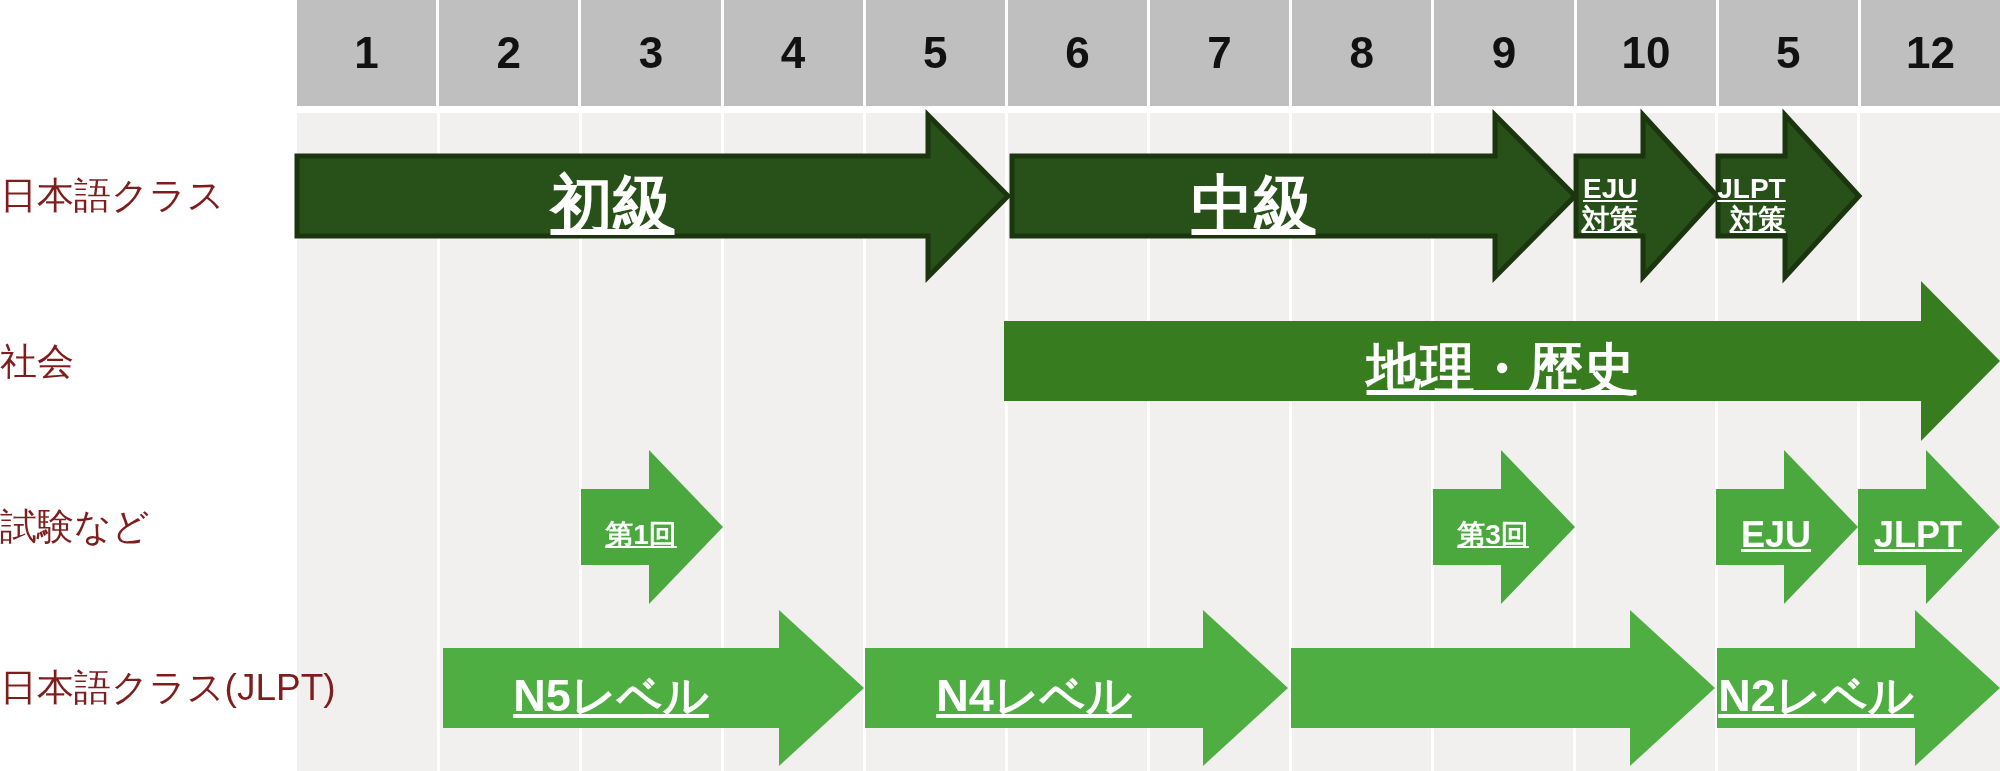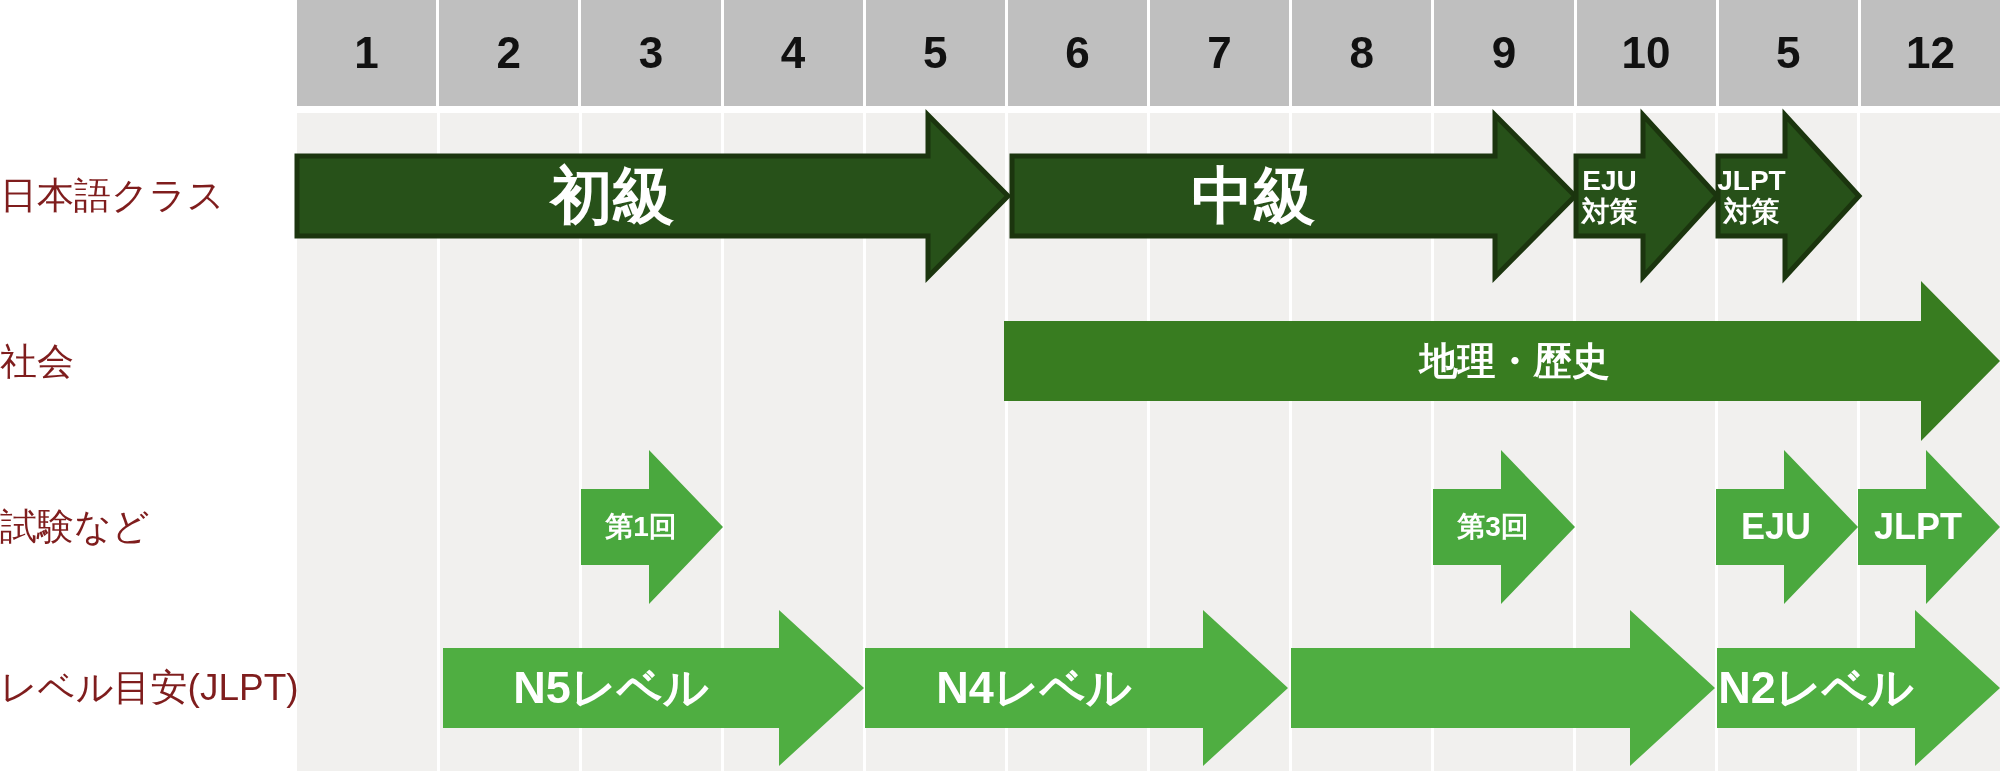--- a/index.html
+++ b/index.html
@@ -25,31 +25,31 @@
   .vline{position:absolute;top:0;width:3px;height:100%;background:#ffffff;}
   
   .rowlabel{
     position:absolute;left:0;width:288px;height:60px;line-height:60px;
     font-size:37px;color:#7f1d1d;white-space:nowrap;
   }
   
   .arrow{position:absolute;}
   .arrow svg{position:absolute;left:0;top:0;overflow:visible;display:block;}
   .alabel{
-    position:absolute;left:0;top:0;height:100%;
+    position:absolute;left:0;top:8px;height:100%;
     display:flex;align-items:center;justify-content:center;
-    color:#fff;font-weight:bold;white-space:nowrap;text-align:center;
+    color:#fff;font-weight:bold;white-space:nowrap;text-align:right;text-decoration:underline;
   }
   .r1 path{fill:var(--dark_green,#275119);stroke:var(--dark_green_border,#1b350e);stroke-width:5;stroke-linejoin:miter;}
   .r2 path{fill:var(--medium_green,#387c20);}
   .r3 path{fill:var(--light_green,#4aa83e);}
   .r4 path{fill:var(--light_green_bright,#4fae41);}
   .r1 .alabel{font-size:62px;}
   .r1 .alabel.prep{font-size:28px;line-height:1.12;white-space:pre-line;}
-  .r2 .alabel{font-size:38px;padding-left:52px;}
+  .r2 .alabel{font-size:54px;padding-left:39px;}
   .r3 .alabel{font-size:28px;padding-left:26px;}
   .r3 .alabel.latin{font-size:36px;}
   .r4 .alabel{font-size:45px;}
 </style>
 </head>
 <body>
 
 <div class="canvas">
 
   <div class="month-header">
@@ -77,21 +77,21 @@
     <div class="vline" style="left:992px"></div>
     <div class="vline" style="left:1134px"></div>
     <div class="vline" style="left:1276px"></div>
     <div class="vline" style="left:1418px"></div>
     <div class="vline" style="left:1560px"></div>
   </div>
 
   <div class="rowlabel" style="top:166px">日本語クラス</div>
   <div class="rowlabel" style="top:332px">社会</div>
   <div class="rowlabel" style="top:497px">試験など</div>
-  <div class="rowlabel" style="top:658px">レベル目安(JLPT)</div>
+  <div class="rowlabel" style="top:658px">日本語クラス(JLPT)</div>
 
   <div class="arrow r1" style="left:297px;top:115px;width:711px;height:162px">
     <svg width="711" height="162" viewBox="0 0 711 162">
         <path d="M0 41H631V0L711 81 631 162V121H0Z"></path>
       </svg>
     <div class="alabel" style="width:631px">初級</div>
   </div>
   <div class="arrow r1" style="left:1012px;top:115px;width:563px;height:162px">
     <svg width="563" height="162" viewBox="0 0 563 162">
         <path d="M0 41H483V0L563 81 483 162V121H0Z"></path>

